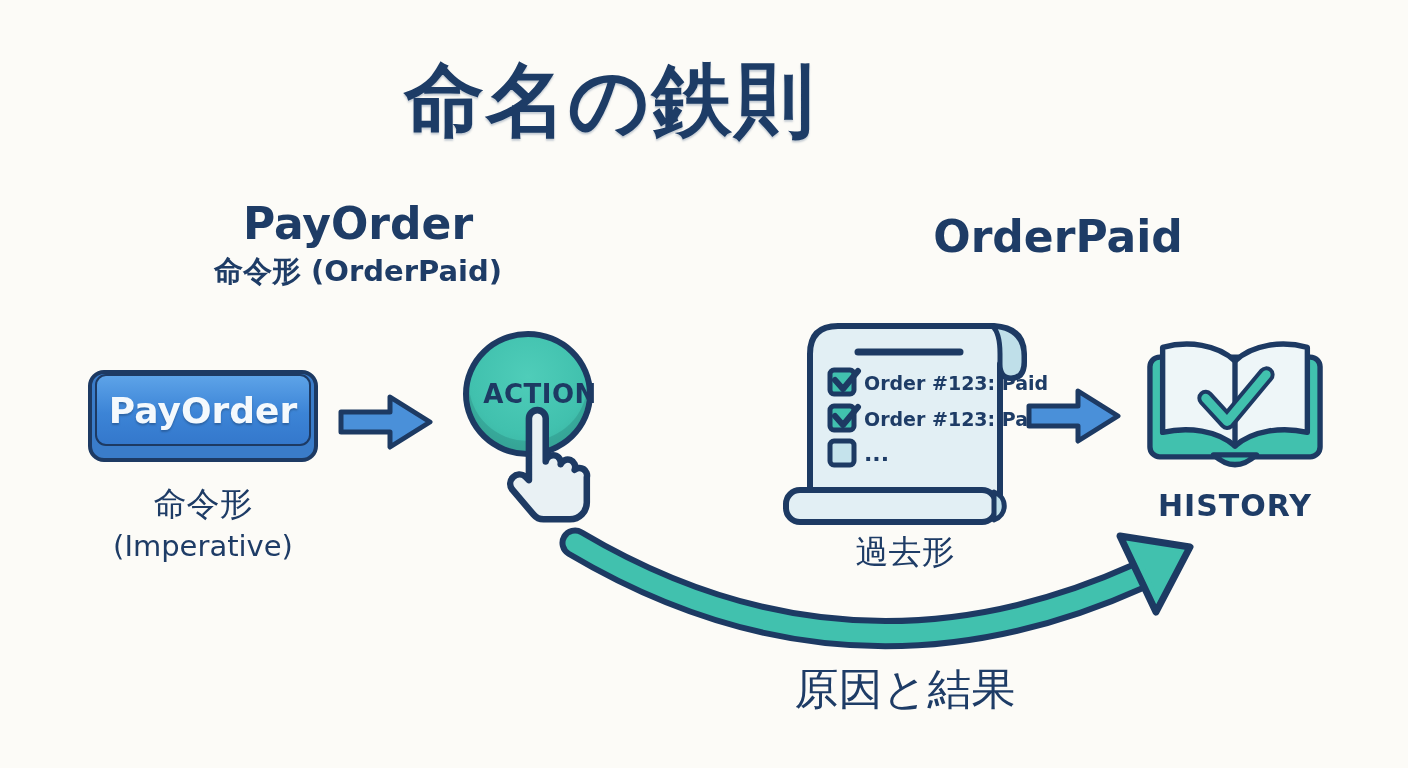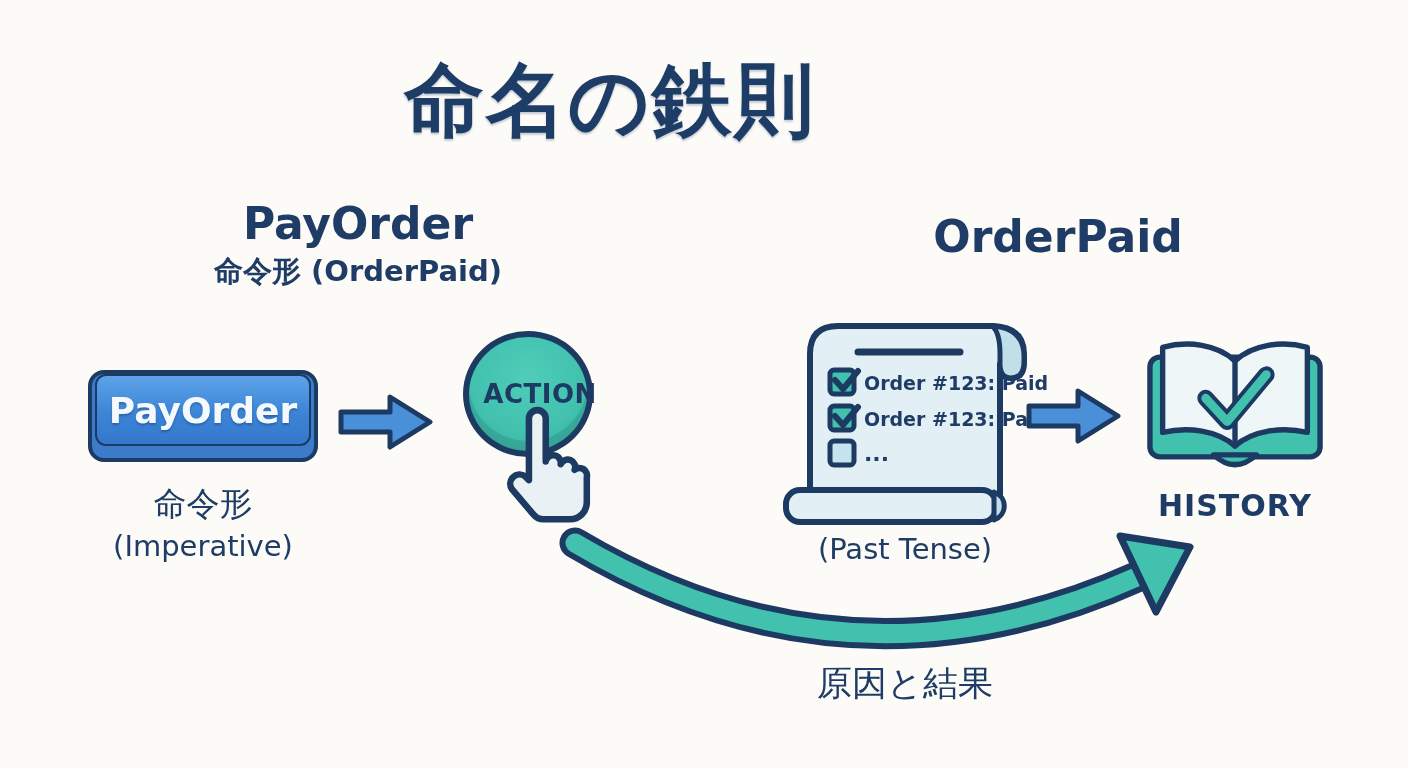--- a/index.html
+++ b/index.html
@@ -137,21 +137,21 @@
     <g>
       <rect x="50" y="129" width="24" height="24" rx="4" fill="#c5e3ec" stroke="#1d3a63" stroke-width="5"></rect>
       <text x="84" y="149" font-size="22" font-weight="bold" fill="#1e3c66">...</text>
     </g>
 
     <rect x="6" y="178" width="210" height="32" rx="14" fill="#e2eff4" stroke="#1d3a63" stroke-width="6"></rect>
     <path d="M214 180 a16 15 0 0 1 0 28 z" fill="#bfdfe9" stroke="#1d3a63" stroke-width="5" stroke-linejoin="round"></path>
   </svg>
 
   <div class="abs caption caption-scroll">
-    <div class="sub">(Past Tense)</div>
+    <div class="main">過去形</div>
   </div>
 
   <svg class="abs" style="left:1026px; top:386px;" width="96" height="60" viewBox="0 0 96 60">
     <polygon points="3,20 52,20 52,5 92,30 52,55 52,40 3,40" fill="#4a90d9" stroke="#1d3a63" stroke-width="5" stroke-linejoin="round"></polygon>
   </svg>
 
   <svg class="abs" style="left:1147px; top:330px;" width="176" height="150" viewBox="0 0 180 150">
 
     <rect x="3" y="26" width="174" height="102" rx="10" fill="#41c1ae" stroke="#1d3a63" stroke-width="5.5"></rect>
     <path d="M68 126 Q90 146 112 126 Z" fill="#41c1ae" stroke="#1d3a63" stroke-width="5.5" stroke-linejoin="round"></path>
@@ -165,16 +165,16 @@
   <div class="abs history-label">HISTORY</div>
 
   <svg class="abs" style="left:550px; top:518px;" width="660" height="150" viewBox="0 0 660 150">
     <path d="M25 25 Q300 188 589 58" fill="none" stroke="#1d3a63" stroke-width="31" stroke-linecap="round"></path>
     <path d="M25 25 Q300 188 589 58" fill="none" stroke="#41c1ae" stroke-width="19" stroke-linecap="round"></path>
     <polygon points="640,29 570,18 606,94" fill="#41c1ae" stroke="#1d3a63" stroke-width="7" stroke-linejoin="round"></polygon>
     <polygon points="632,33 584,26 608,78" fill="#41c1ae" stroke="none"></polygon>
   </svg>
 
   <div class="abs caption caption-flow">
-    <div class="main" style="font-size:35px;">原因と結果</div>
+    <div class="main" style="font-size:44px;">原因と結果</div>
   </div>
 
 </div>
 
 </body></html>

